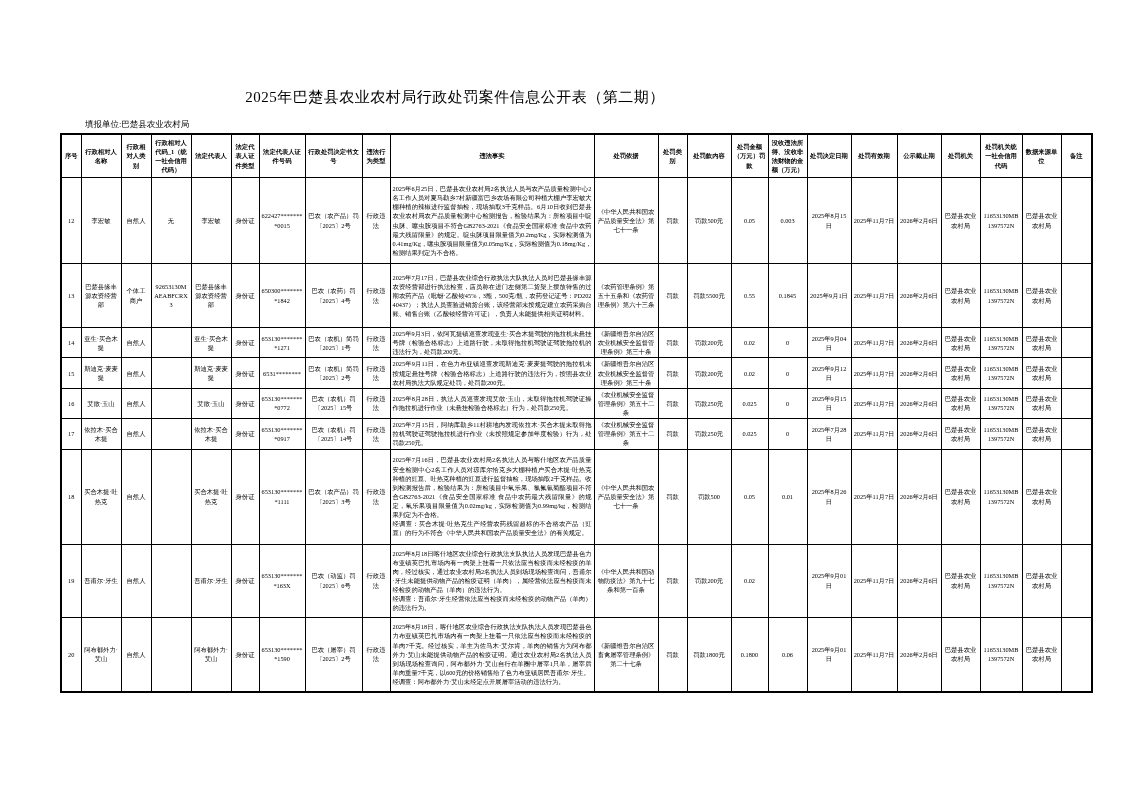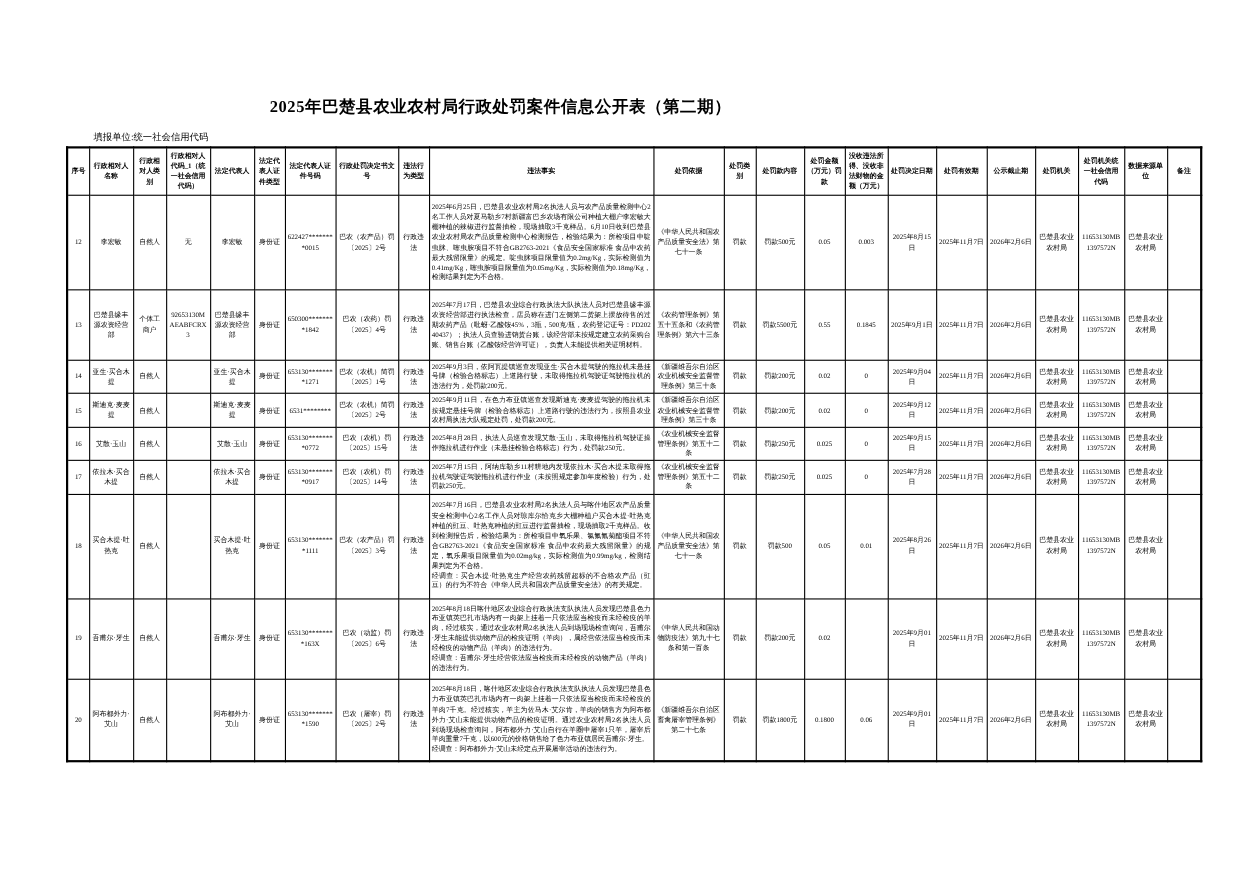--- a/index.html
+++ b/index.html
@@ -1,34 +1,34 @@
 <!DOCTYPE html>
 <html><head>
 <meta charset="utf-8">
 <style>
   html,body{margin:0;padding:0;background:#ffffff;}
   body{width:1122px;height:793px;font-family:"Liberation Serif","DejaVu Serif",serif;color:#000;}
   .page{position:relative;width:1122px;height:793px;background:#fff;overflow:hidden;}
   .doc-title{position:absolute;top:88px;left:0;width:910px;text-align:center;
-    font-size:15px;font-weight:bold;letter-spacing:.5px;}
+    font-size:15px;font-weight:normal;letter-spacing:.5px;}
   .reporting-unit{position:absolute;top:119px;left:85px;font-size:8.5px;}
   table.penalty{position:absolute;top:133px;left:60px;width:1031px;
     border-collapse:collapse;table-layout:fixed;border:2px solid #000;}
   .penalty th,.penalty td{border:1px solid #000;font-size:6.3px;line-height:1.45;
     padding:1px 2px;text-align:center;vertical-align:middle;
     word-break:break-all;overflow:hidden;}
   .penalty th{font-weight:bold;height:40px;}
   .penalty td.facts{text-align:justify;text-justify:inter-ideograph;white-space:pre-line;}
 </style>
 </head>
 <body>
 
 <div class="page">
   <div class="doc-title">2025年巴楚县农业农村局行政处罚案件信息公开表（第二期）</div>
-  <div class="reporting-unit">填报单位:统一社会信用代码</div>
+  <div class="reporting-unit">填报单位:巴楚县农业农村局</div>
 
   <table class="penalty">
     <colgroup>
         <col style="width: 20px;">
         <col style="width: 40px;">
         <col style="width: 30px;">
         <col style="width: 40px;">
         <col style="width: 40px;">
         <col style="width: 28px;">
         <col style="width: 46px;">

